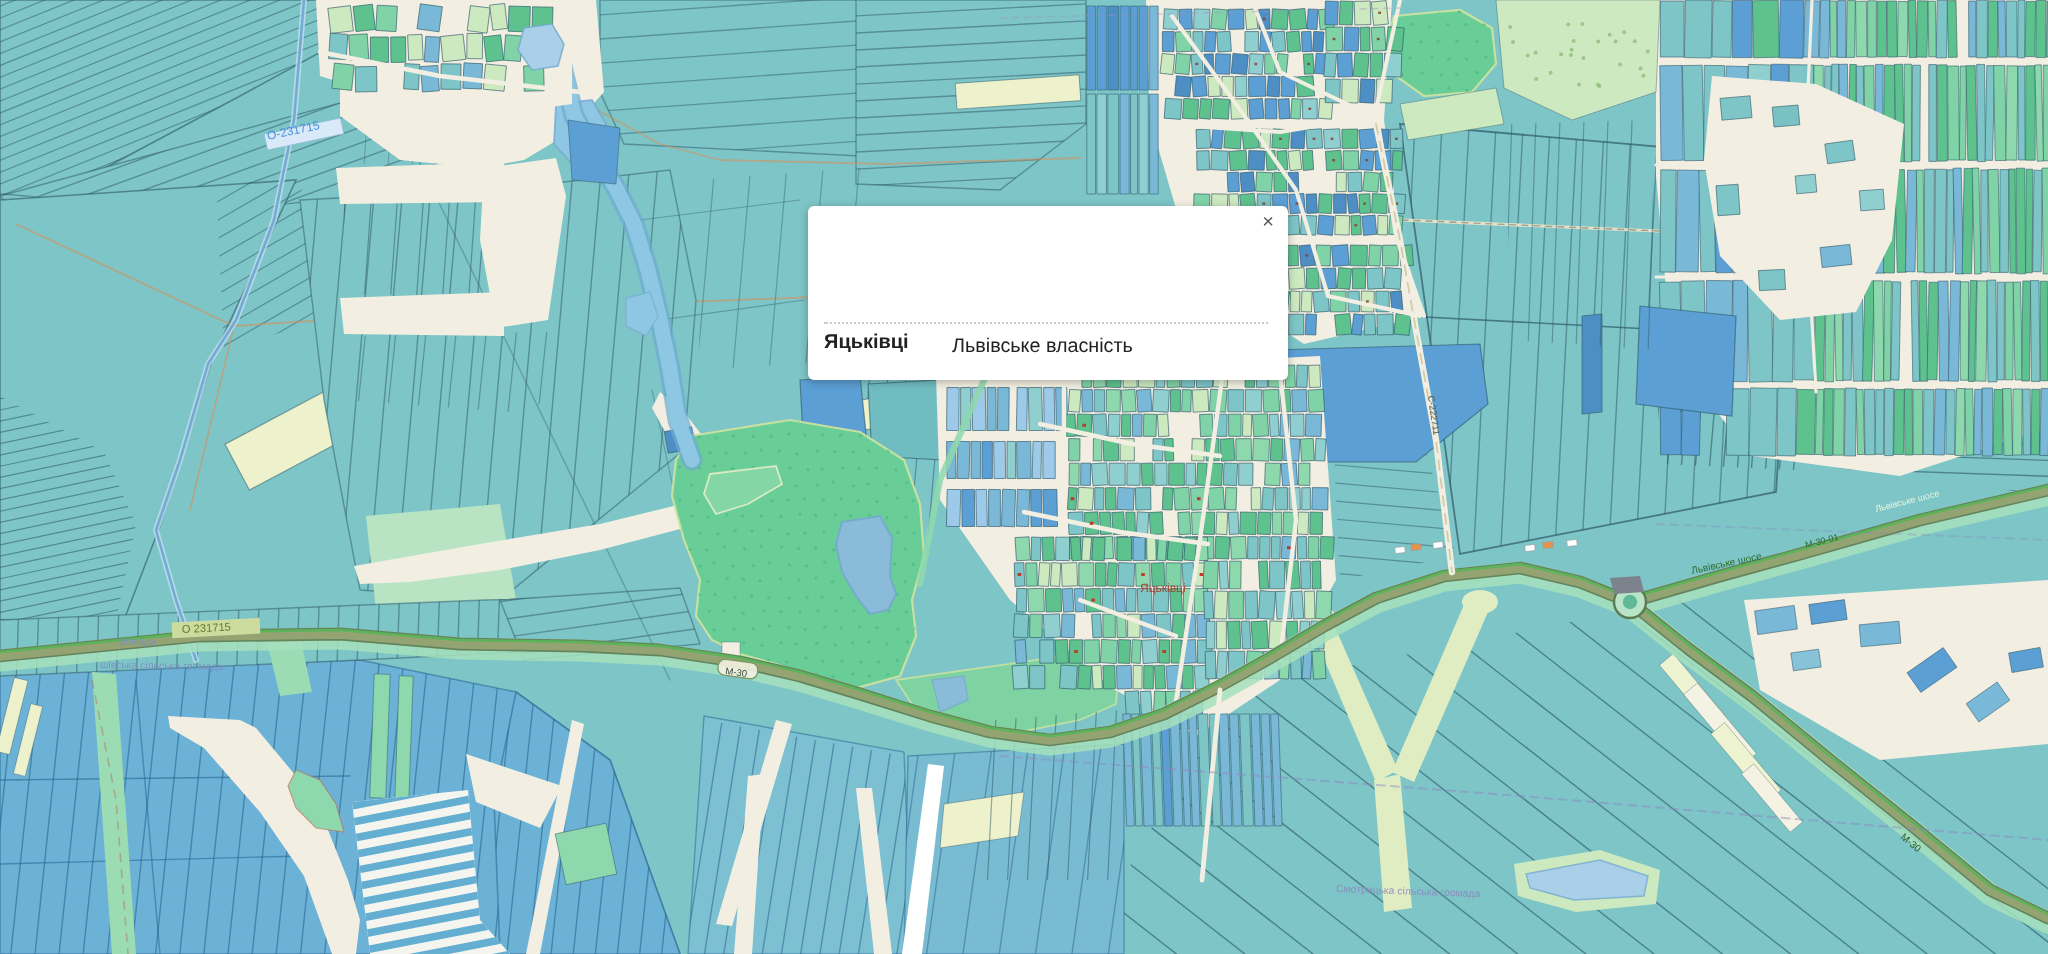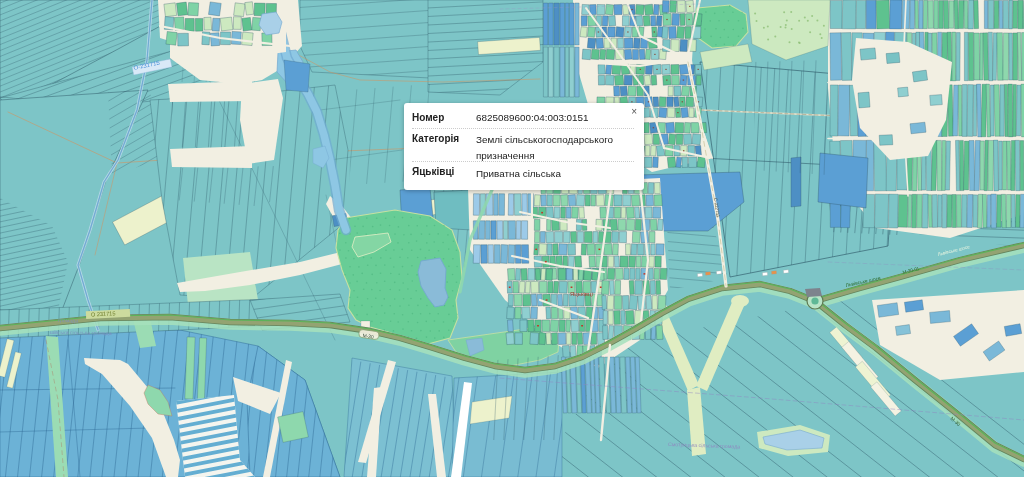--- a/index.html
+++ b/index.html
@@ -1469,26 +1469,18 @@
 
 <text x="668" y="446" font-size="5.2" fill="#8f86c0" font-family="Liberation Sans, sans-serif" fill-opacity="0.9" transform="rotate(2 668 446)">Смотрицька сільська громада</text>
 
 <text x="570" y="296" font-size="6" fill="#a03c28" font-family="Liberation Sans, sans-serif" fill-opacity="0.95">Яцьківці</text>
   </svg>
 
 <div class="popup">
 
 <div class="close">×</div>
 
-<div class="row r1">
-      <div class="lbl">Номер</div>
-      <div class="val">6825089600:04:003:0151</div>
-    </div>
-
-<div class="row r2">
-      <div class="lbl">Категорія</div>
-      <div class="val">Землі сільськогосподарського призначення</div>
-    </div>
+
 
 <div class="row r3">
       <div class="lbl">Яцьківці</div>
-      <div class="val">Приватна сільська</div>
+      <div class="val">Львівське власність</div>
     </div>
 </div>
 </body></html>

